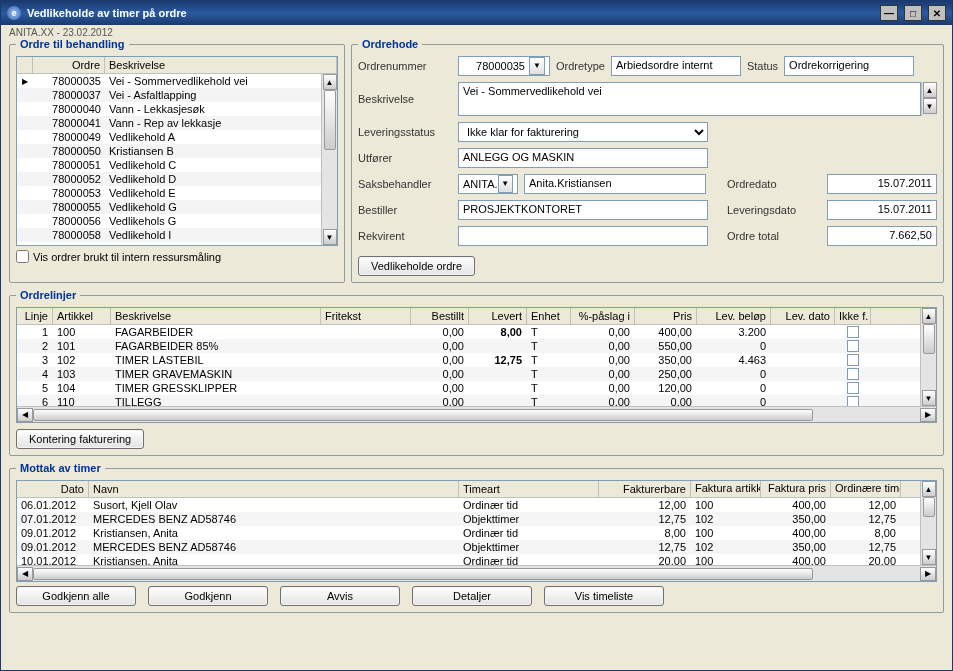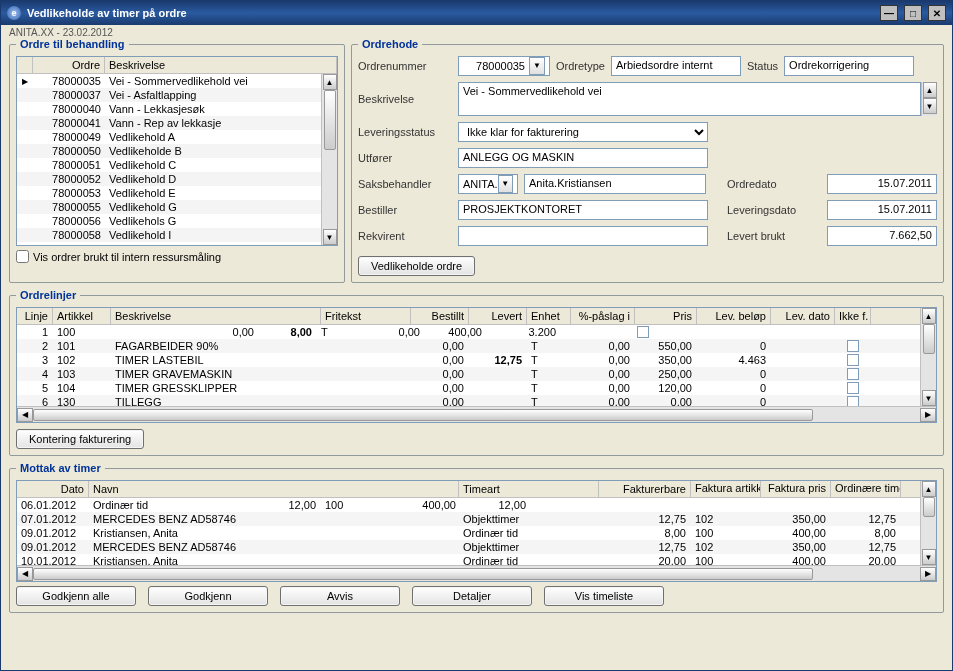--- a/index.html
+++ b/index.html
@@ -127,21 +127,21 @@
                   <div class="rcell col-besk">Vann - Rep av lekkasje</div>
                 </div>
                 <div class="order-row">
                   <div class="row-indicator "></div>
                   <div class="rcell col-ordre">78000049</div>
                   <div class="rcell col-besk">Vedlikehold A</div>
                 </div>
                 <div class="order-row alt">
                   <div class="row-indicator "></div>
                   <div class="rcell col-ordre">78000050</div>
-                  <div class="rcell col-besk">Vedlikeholde B</div>
+                  <div class="rcell col-besk">Kristiansen B</div>
                 </div>
                 <div class="order-row">
                   <div class="row-indicator "></div>
                   <div class="rcell col-ordre">78000051</div>
                   <div class="rcell col-besk">Vedlikehold C</div>
                 </div>
                 <div class="order-row alt">
                   <div class="row-indicator "></div>
                   <div class="rcell col-ordre">78000052</div>
                   <div class="rcell col-besk">Vedlikehold D</div>
@@ -236,21 +236,21 @@
           <label>Ordredato</label>
           <div class="read-input num-input">15.07.2011</div>
 
           <label>Bestiller</label>
           <div class="read-input" style="width:250px">PROSJEKTKONTORET</div>
           <label>Leveringsdato</label>
           <div class="read-input num-input">15.07.2011</div>
 
           <label>Rekvirent</label>
           <div class="read-input" style="width:250px"></div>
-          <label>Levert brukt</label>
+          <label>Ordre total</label>
           <div class="read-input num-input">7.662,50</div>
         </div>
         <div style="margin-top:10px">
           <button class="btn">Vedlikeholde ordre</button>
         </div>
       </fieldset>
     </div>
 
     <fieldset>
       <legend>Ordrelinjer</legend>
@@ -268,36 +268,37 @@
               <div class="gh ta-r" style="width:64px">%-påslag i</div>
               <div class="gh ta-r" style="width:62px">Pris</div>
               <div class="gh ta-r" style="width:74px">Lev. beløp</div>
               <div class="gh ta-r" style="width:64px">Lev. dato</div>
               <div class="gh ta-c" style="width:36px">Ikke f.</div>
             </div>
             <div class="grid-body" id="order-lines-body" style="flex:1;overflow:hidden">
                 <div class="grid-row">
                   <div class="gc ta-r" style="width:36px">1</div>
                   <div class="gc" style="width:58px">100</div>
+                  <div class="gc" style="width:210px">FAGARBEIDER</div>
                   <div class="gc" style="width:90px"></div>
                   <div class="gc ta-r" style="width:58px">0,00</div>
                   <div class="gc ta-r bold" style="width:58px">8,00</div>
                   <div class="gc" style="width:44px">T</div>
                   <div class="gc ta-r" style="width:64px">0,00</div>
                   <div class="gc ta-r" style="width:62px">400,00</div>
                   <div class="gc ta-r" style="width:74px">3.200</div>
                   <div class="gc ta-r" style="width:64px"></div>
                   <div class="gc chk-cell" style="width:36px">
                     <span class="chk-box"></span>
                   </div>
                 </div>
                 <div class="grid-row alt">
                   <div class="gc ta-r" style="width:36px">2</div>
                   <div class="gc" style="width:58px">101</div>
-                  <div class="gc" style="width:210px">FAGARBEIDER 90%</div>
+                  <div class="gc" style="width:210px">FAGARBEIDER 85%</div>
                   <div class="gc" style="width:90px"></div>
                   <div class="gc ta-r" style="width:58px">0,00</div>
                   <div class="gc ta-r " style="width:58px"></div>
                   <div class="gc" style="width:44px">T</div>
                   <div class="gc ta-r" style="width:64px">0,00</div>
                   <div class="gc ta-r" style="width:62px">550,00</div>
                   <div class="gc ta-r" style="width:74px">0</div>
                   <div class="gc ta-r" style="width:64px"></div>
                   <div class="gc chk-cell" style="width:36px">
                     <span class="chk-box"></span>
@@ -346,21 +347,21 @@
                   <div class="gc ta-r" style="width:64px">0,00</div>
                   <div class="gc ta-r" style="width:62px">120,00</div>
                   <div class="gc ta-r" style="width:74px">0</div>
                   <div class="gc ta-r" style="width:64px"></div>
                   <div class="gc chk-cell" style="width:36px">
                     <span class="chk-box"></span>
                   </div>
                 </div>
                 <div class="grid-row alt">
                   <div class="gc ta-r" style="width:36px">6</div>
-                  <div class="gc" style="width:58px">130</div>
+                  <div class="gc" style="width:58px">110</div>
                   <div class="gc" style="width:210px">TILLEGG</div>
                   <div class="gc" style="width:90px"></div>
                   <div class="gc ta-r" style="width:58px">0,00</div>
                   <div class="gc ta-r " style="width:58px"></div>
                   <div class="gc" style="width:44px">T</div>
                   <div class="gc ta-r" style="width:64px">0,00</div>
                   <div class="gc ta-r" style="width:62px">0,00</div>
                   <div class="gc ta-r" style="width:74px">0</div>
                   <div class="gc ta-r" style="width:64px"></div>
                   <div class="gc chk-cell" style="width:36px">
@@ -400,20 +401,21 @@
               <div class="gh" style="width:370px">Navn</div>
               <div class="gh" style="width:140px">Timeart</div>
               <div class="gh ta-r" style="width:92px">Fakturerbare</div>
               <div class="gh" style="width:70px;line-height:11px">Faktura artikkel</div>
               <div class="gh ta-r" style="width:70px;line-height:11px">Faktura pris</div>
               <div class="gh ta-r" style="width:70px;line-height:11px">Ordinære timer</div>
             </div>
             <div class="grid-body" id="time-receipt-body" style="flex:1;overflow:hidden">
                 <div class="grid-row">
                   <div class="gc" style="width:72px">06.01.2012</div>
+                  <div class="gc" style="width:370px">Susort, Kjell Olav</div>
                   <div class="gc" style="width:140px">Ordinær tid</div>
                   <div class="gc ta-r" style="width:92px">12,00</div>
                   <div class="gc" style="width:70px">100</div>
                   <div class="gc ta-r" style="width:70px">400,00</div>
                   <div class="gc ta-r" style="width:70px">12,00</div>
                 </div>
                 <div class="grid-row alt">
                   <div class="gc" style="width:72px">07.01.2012</div>
                   <div class="gc" style="width:370px">MERCEDES BENZ AD58746</div>
                   <div class="gc" style="width:140px">Objekttimer</div>

